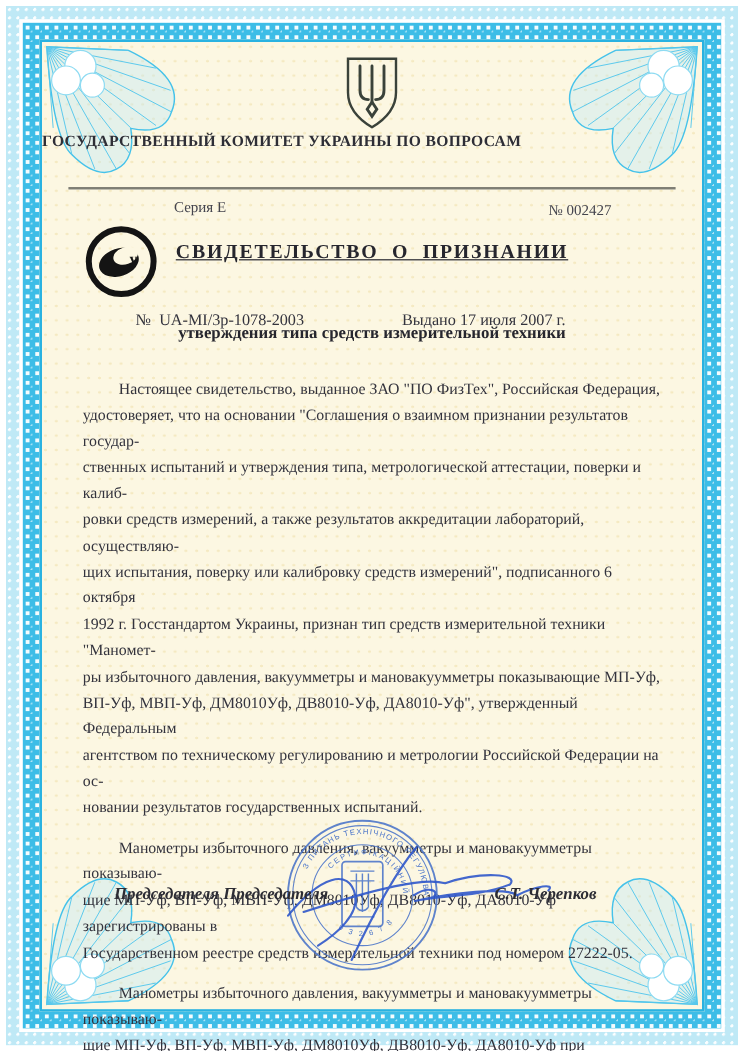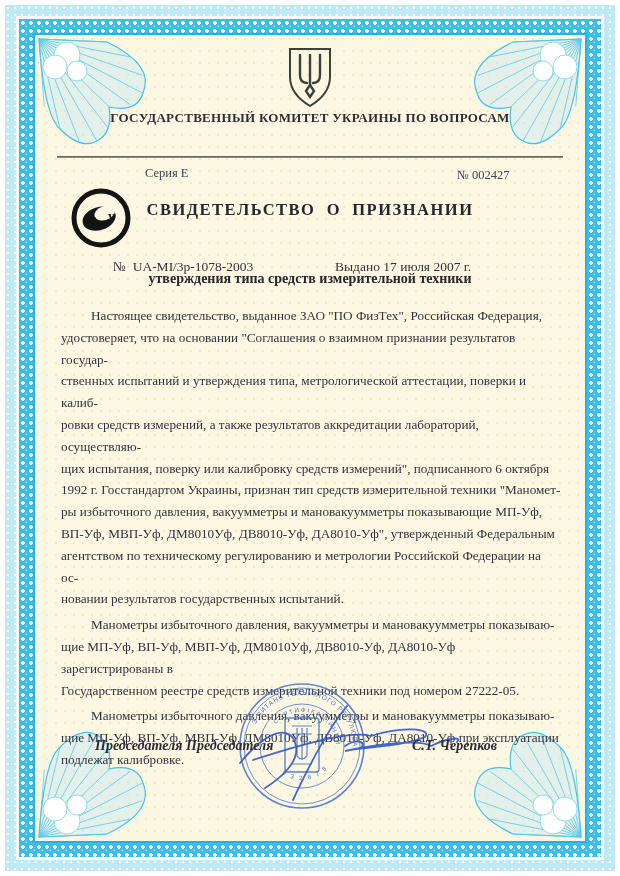--- a/index.html
+++ b/index.html
@@ -29,46 +29,46 @@
     background-color:#fcf7e2;
     background-image:radial-gradient(circle 2px at 3px 4px, rgba(238,222,166,.55) 0 1px, transparent 1.3px);
     background-size:9px 12px;
     border:2px solid #29b2e1;
     color:#33333d;
   }
   .rosettes{position:absolute;inset:0;pointer-events:none;}
   
   .emblem{position:absolute;left:50%;top:12px;transform:translateX(-50%);}
   .gov-header{
-    position:absolute;top:74px;left:0;right:0;text-align:center;
+    position:absolute;top:74px;left:0;right:0;
     font-weight:bold;font-size:13px;line-height:17px;letter-spacing:.3px;color:#2e2e36;
   }
   .rule{position:absolute;top:121px;left:22px;right:22px;height:2px;
     background:linear-gradient(#5b5b54,#9a9a90);}
   .series-row{position:absolute;top:131px;left:0;right:0;font-size:12.5px;color:#45454e;}
   .series{position:absolute;left:110px;top:0;text-align:center;}
   .blank-no{position:absolute;left:422px;top:2px;}
   .type-mark{position:absolute;left:35px;top:152px;}
   .doc-title{
     position:absolute;top:165px;left:0;right:0;text-align:center;
-    font-weight:bold;font-size:16.5px;letter-spacing:1.5px;color:#26262e;white-space:pre;
+    font-weight:bold;font-size:16.5px;letter-spacing:1.5px;color:#26262e;white-space:pre;text-decoration:underline;
   }
   .doc-subtitle{
     position:absolute;top:196px;left:0;right:0;text-align:center;
     font-weight:bold;font-size:14px;color:#26262e;margin-top:40px;
   }
   .numline{position:absolute;top:224px;left:0;right:0;font-size:13.5px;color:#33333d;}
   .cert-no{position:absolute;left:78px;top:0;white-space:pre;}
   .issued{position:absolute;left:300px;top:0;}
   
   .body-text{
     position:absolute;top:266px;left:22px;width:508px;
     font-size:13.2px;line-height:21.8px;color:#33333d;
   }
-  .body-text p{margin:4px;text-indent:30px;white-space:pre-line;}
+  .body-text p{margin:12px;text-indent:30px;white-space:pre-line;}
   .body-text p.extra-indent{text-indent:66px;}
   
   .sig-row{position:absolute;top:700px;left:0;right:0;height:30px;
     font-weight:bold;font-style:italic;font-size:14px;color:#2c2c34;}
   .sig-position{position:absolute;left:60px;top:3px;}
   .sig-name{position:absolute;left:377px;top:3px;}
   .stamp-wrap{position:absolute;left:160px;top:633px;pointer-events:none;}
 </style>
 </head>
 <body>

